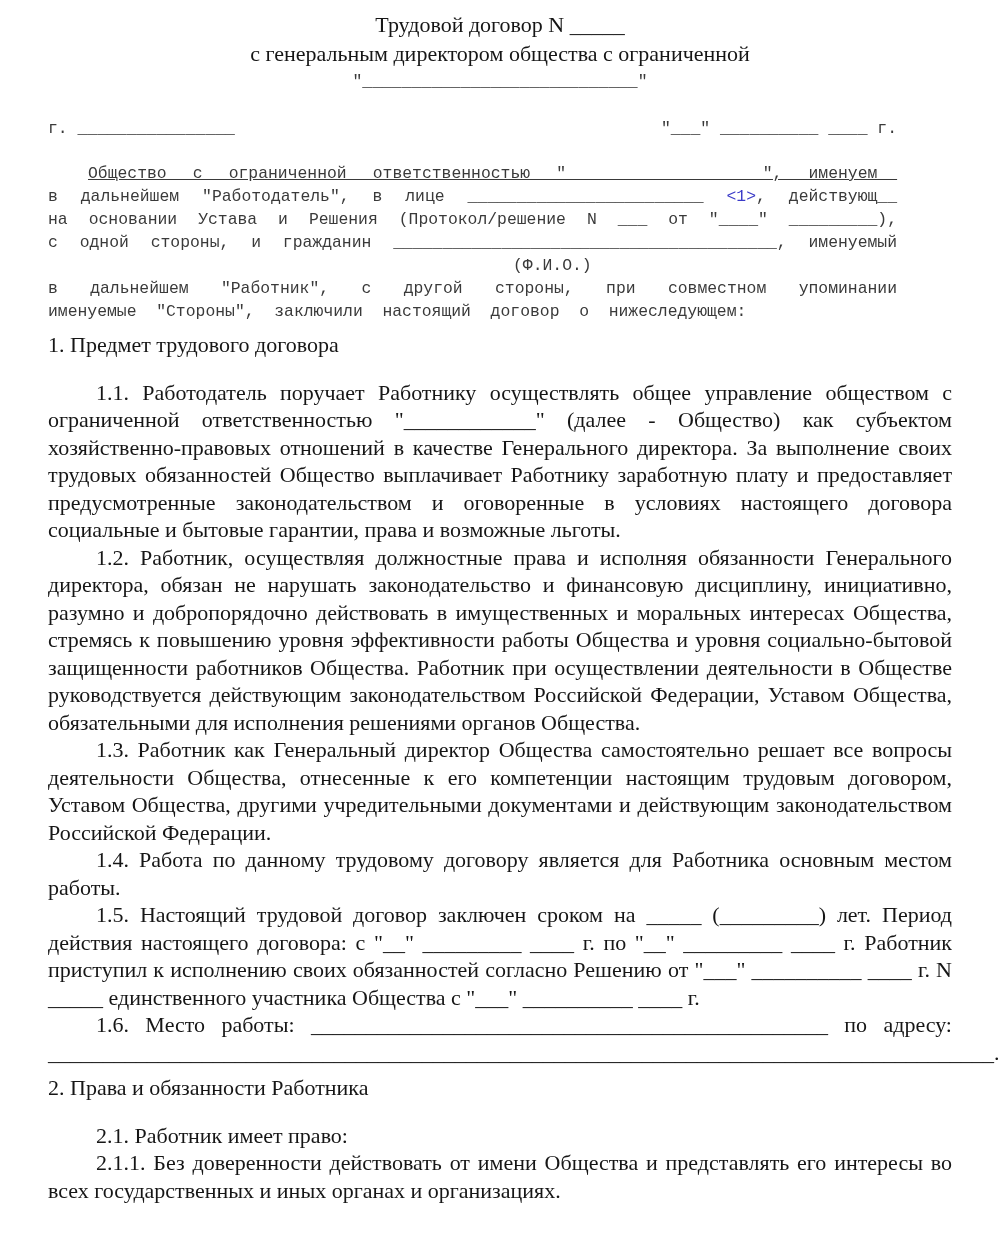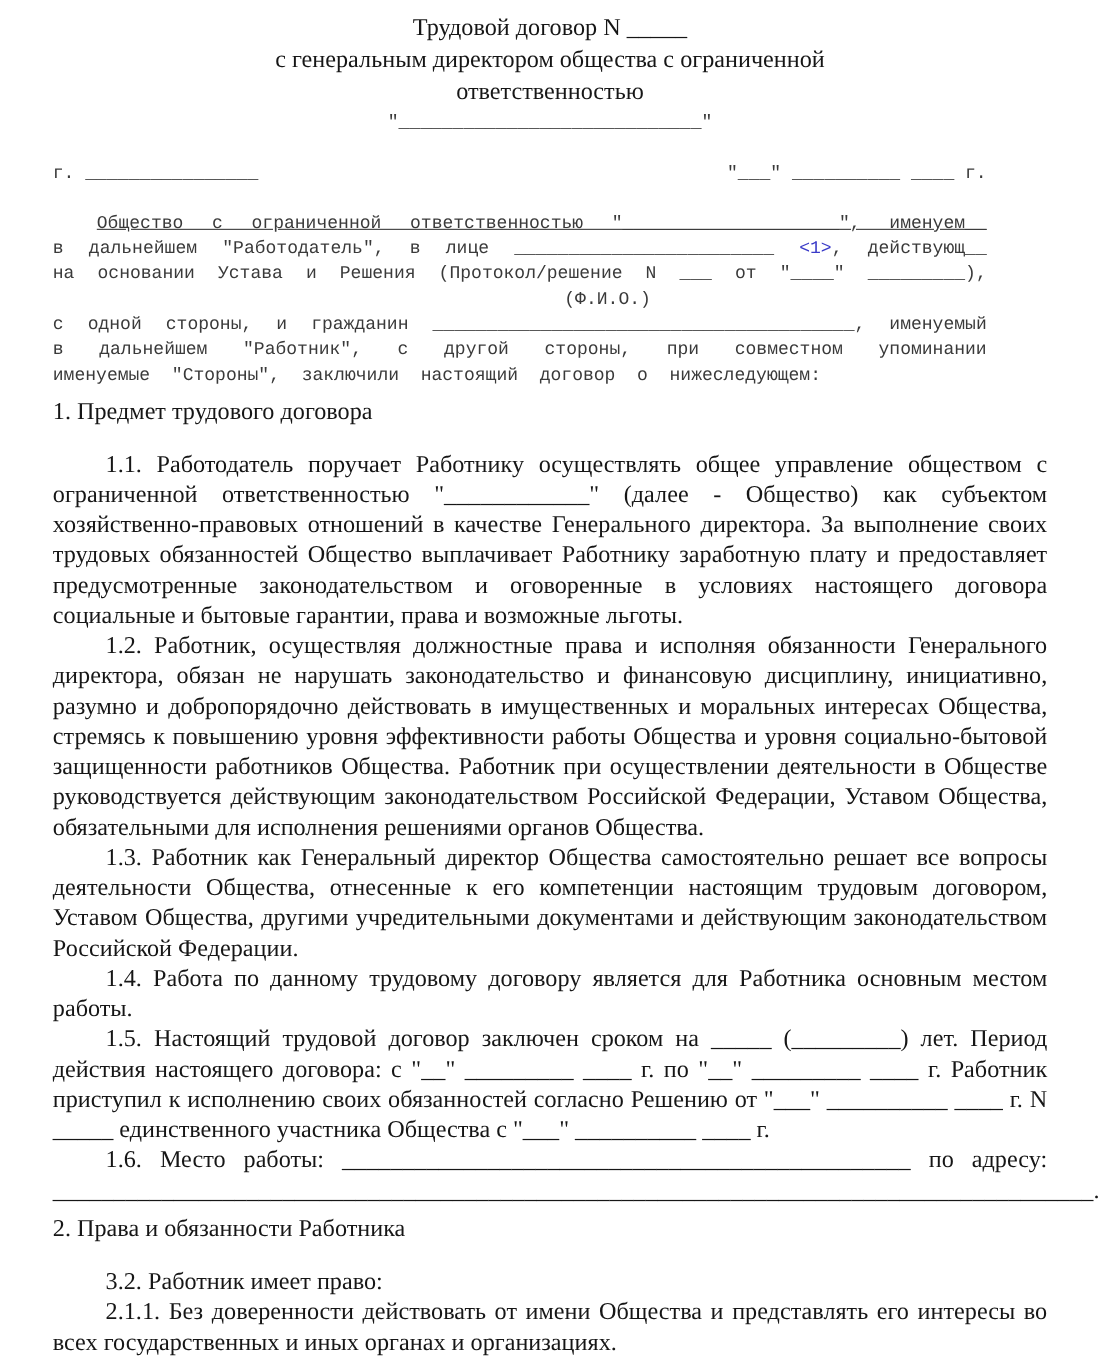--- a/index.html
+++ b/index.html
@@ -33,45 +33,44 @@
   .ref-link { color: #3b3bc8; text-decoration: none; cursor: pointer; }
 </style>
 </head>
 <body>
 
 <div class="page">
 
   <div class="serif t-center title-block">
     <div>Трудовой договор N _____</div>
     <div>с генеральным директором общества с ограниченной</div>
-    <div>ответственностью</div>
   </div>
   <div class="mono t-center quote-line">"____________________________"</div>
 
   <div class="mono mono-block city-row">
     <span>г. ________________</span>
     <span>"___" __________ ____ г.</span>
   </div>
 
   <div class="mono mono-block preamble">
     <div class="pline just indent">Общество с ограниченной ответственностью "____________________", именуем__</div>
     <div class="pline just"><span>в дальнейшем "Работодатель", в лице ________________________ </span><a class="ref-link">&lt;1&gt;</a><span>, действующ__</span></div>
     <div class="pline just">на основании Устава и Решения (Протокол/решение N ___ от "____" _________),</div>
+    <div class="pline just">с одной стороны, и гражданин _______________________________________, именуемый</div>
     <div class="pline fio-line">(Ф.И.О.)</div>
-    <div class="pline just">с одной стороны, и гражданин _______________________________________, именуемый</div>
     <div class="pline just">в дальнейшем "Работник", с другой стороны, при совместном упоминании</div>
     <div class="pline pre">именуемые  "Стороны",  заключили  настоящий  договор  о  нижеследующем:</div>
   </div>
 
   <div class="serif sec-title">1. Предмет трудового договора</div>
   <p class="serif para">1.1. Работодатель поручает Работнику осуществлять общее управление обществом с ограниченной ответственностью "____________" (далее - Общество) как субъектом хозяйственно-правовых отношений в качестве Генерального директора. За выполнение своих трудовых обязанностей Общество выплачивает Работнику заработную плату и предоставляет предусмотренные законодательством и оговоренные в условиях настоящего договора социальные и бытовые гарантии, права и возможные льготы.</p>
   <p class="serif para">1.2. Работник, осуществляя должностные права и исполняя обязанности Генерального директора, обязан не нарушать законодательство и финансовую дисциплину, инициативно, разумно и добропорядочно действовать в имущественных и моральных интересах Общества, стремясь к повышению уровня эффективности работы Общества и уровня социально-бытовой защищенности работников Общества. Работник при осуществлении деятельности в Обществе руководствуется действующим законодательством Российской Федерации, Уставом Общества, обязательными для исполнения решениями органов Общества.</p>
   <p class="serif para">1.3. Работник как Генеральный директор Общества самостоятельно решает все вопросы деятельности Общества, отнесенные к его компетенции настоящим трудовым договором, Уставом Общества, другими учредительными документами и действующим законодательством Российской Федерации.</p>
   <p class="serif para">1.4. Работа по данному трудовому договору является для Работника основным местом работы.</p>
   <p class="serif para">1.5. Настоящий трудовой договор заключен сроком на _____ (_________) лет. Период действия настоящего договора: с "__" _________ ____ г. по "__" _________ ____ г. Работник приступил к исполнению своих обязанностей согласно Решению от "___" __________ ____ г. N _____ единственного участника Общества с "___" __________ ____ г.</p>
   <p class="serif para para-justall">1.6. Место работы: _______________________________________________ по адресу:</p>
   <p class="serif para para-plain">______________________________________________________________________________________.</p>
 
   <div class="serif sec-title">2. Права и обязанности Работника</div>
-  <p class="serif para">3.2. Работник имеет право:</p>
+  <p class="serif para">2.1. Работник имеет право:</p>
   <p class="serif para">2.1.1. Без доверенности действовать от имени Общества и представлять его интересы во всех государственных и иных органах и организациях.</p>
 
 </div>
 
 </body></html>

